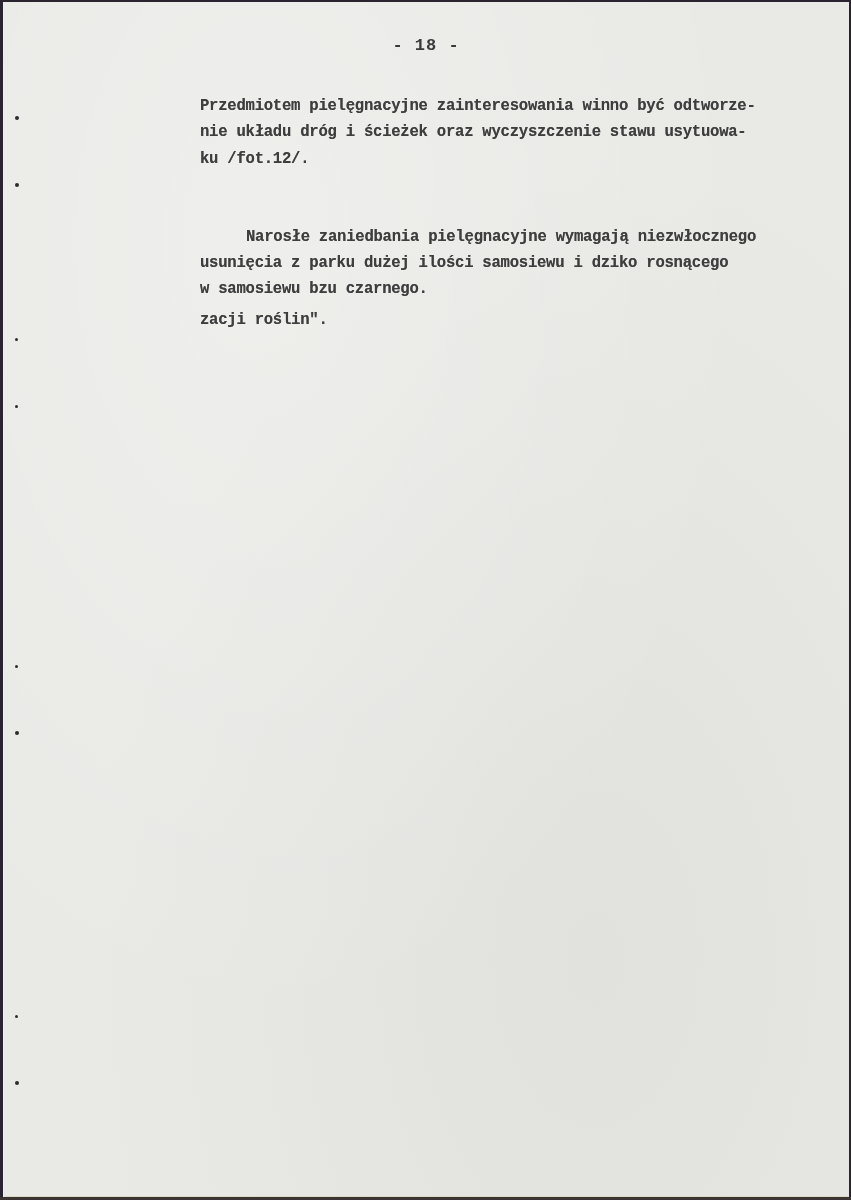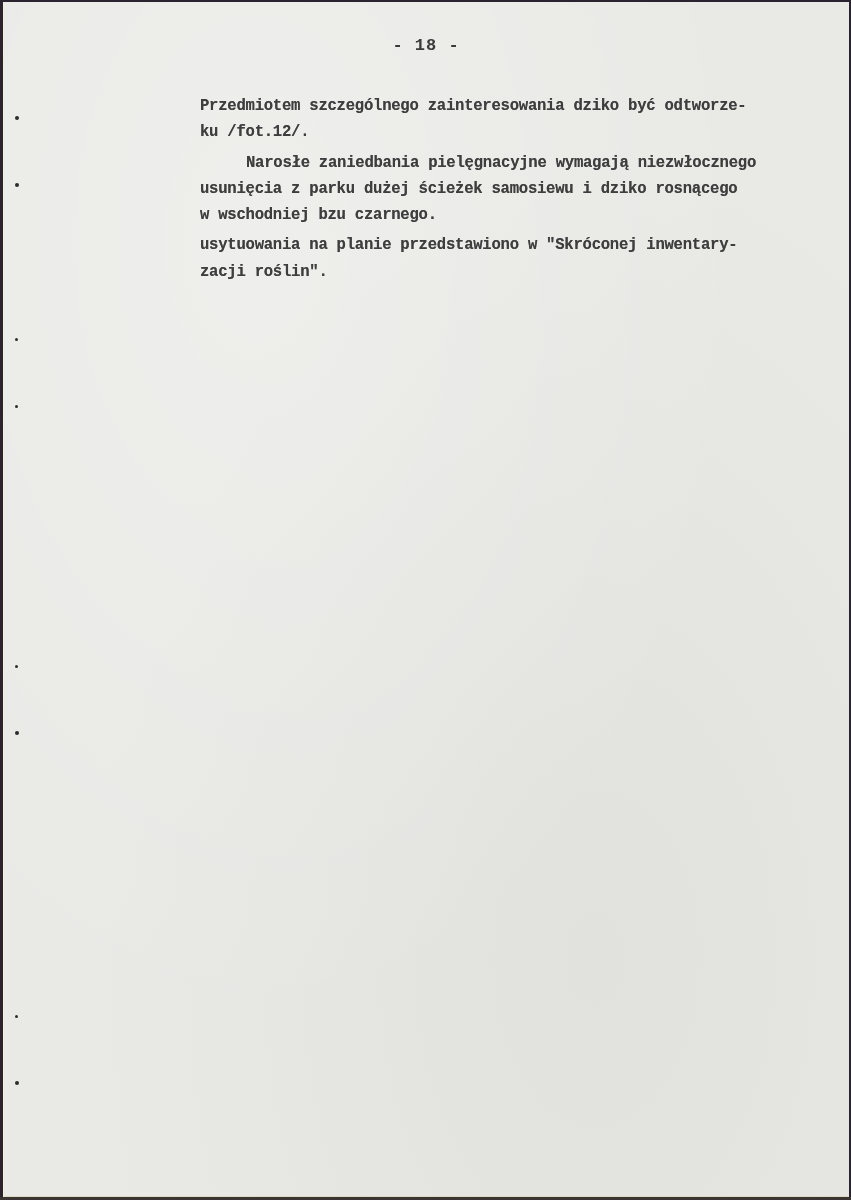--- a/index.html
+++ b/index.html
@@ -49,20 +49,21 @@
       color: #3e3e3e;
       letter-spacing: -0.25px;
       text-shadow: 0 0 0.6px rgba(40,40,40,0.55);
     }
     .line {
       white-space: pre;
       height: 26.3px;
     }
     .line.indent {
       padding-left: 46px;
+      margin-top: 48px;
     }
     .para-gap {
       height: 4px;
     }
     .hole {
       position: absolute;
       left: 12px;
       width: 4px;
       height: 4px;
       border-radius: 50%;
@@ -93,35 +94,35 @@
   <span class="hole small" style="top:336px"></span>
   <span class="hole small" style="top:403px"></span>
   <span class="hole small" style="top:663px"></span>
   <span class="hole" style="top:729px"></span>
   <span class="hole small" style="top:1013px"></span>
   <span class="hole" style="top:1079px"></span>
 
   <div class="text-block">
 
     <div>
-      <div class="line">Przedmiotem szczególnego zainteresowania dziko być odtworze-</div>
+      <div class="line">Przedmiotem pielęgnacyjne zainteresowania winno być odtworze-</div>
+      <div class="line">nie układu dróg i ścieżek oraz wyczyszczenie stawu usytuowa-</div>
       <div class="line">ku /fot.12/.</div>
     </div>
 
     <div class="para-gap"></div>
 
     <div>
       <div class="line indent">Narosłe zaniedbania pielęgnacyjne wymagają niezwłocznego</div>
-      <div class="line">usunięcia z parku dużej ścieżek samosiewu i dziko rosnącego</div>
-      <div class="line">w wschodniej bzu czarnego.</div>
+      <div class="line">usunięcia z parku dużej ilości samosiewu i dziko rosnącego</div>
+      <div class="line">w samosiewu bzu czarnego.</div>
     </div>
 
     <div class="para-gap"></div>
 
     <div>
-      <div class="line">usytuowania na planie przedstawiono w "Skróconej inwentary-</div>
       <div class="line">zacji roślin".</div>
     </div>
 
   </div>
 </div>
 
 <div class="bottom-edge"></div>
 
 </body></html>

